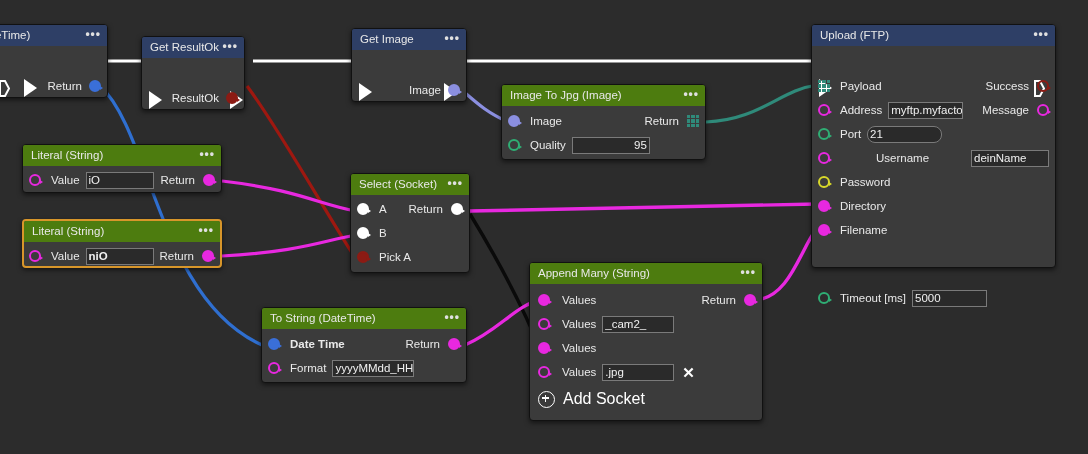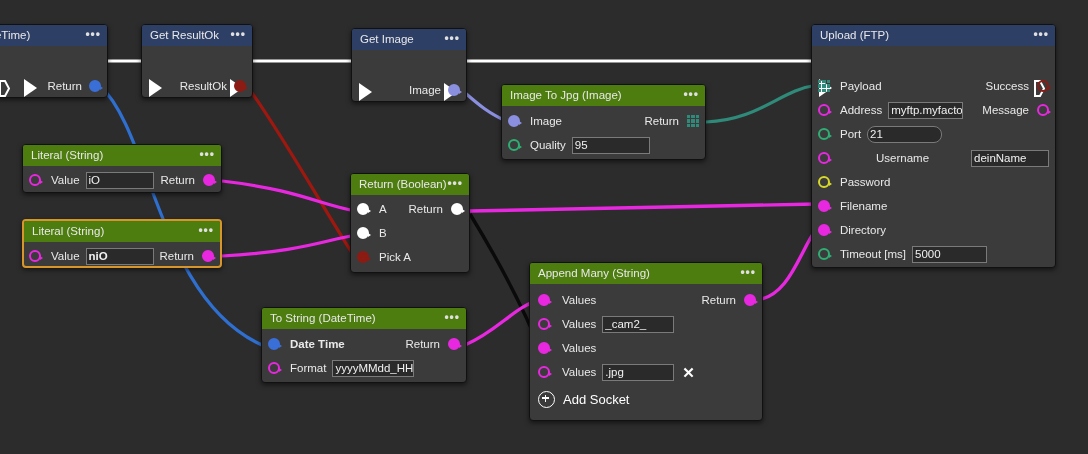--- a/index.html
+++ b/index.html
@@ -112,21 +112,21 @@
     width:12px;height:12px;flex:0 0 12px;
     display:grid;grid-template-columns:repeat(3,1fr);grid-template-rows:repeat(3,1fr);
     gap:1px;
   }
   .grid3 i{background:#2f8a7a;display:block;}
 
   .xbtn{
     color:#fff;font-size:15px;font-weight:bold;line-height:1;
     margin-left:8px;cursor:pointer;
   }
-  .addsock{display:flex;align-items:center;height:26px;font-size:13px;color:#fff;}
+  .addsock{display:flex;align-items:center;height:26px;font-size:16px;color:#fff;}
   .plus{
     width:15px;height:15px;border:1.6px solid #fff;border-radius:50%;
     position:relative;flex:0 0 15px;margin-right:8px;
   }
   .plus::before,.plus::after{
     content:"";position:absolute;background:#fff;
   }
   .plus::before{left:3px;top:5.7px;width:7.4px;height:1.8px;}
   .plus::after{top:3px;left:5.7px;height:7.4px;width:1.8px;}
 </style>
@@ -174,21 +174,21 @@
           </svg>
       </div>
       <div class="exec" style="left:85px;top:5px;"></div>
       <div class="row" style="padding:0 6px 0 8px;margin-top:28px;">
         <span class="lbl r">Return</span>
         <span class="pin solid c-blue" style="margin-left:7px;"></span>
       </div>
     </div>
   </div>
 
-  <div class="node" style="left:141px;top:24px;width:112px;height:74px;">
+  <div class="node" style="left:141px;top:36px;width:104px;height:74px;">
     <div class="hdr hdr-blue">
       <span>Get ResultOk</span>
       <span class="dots">•••</span>
     </div>
     <div class="body">
       <div class="exec" style="left:7px;top:5px;"></div>
       <div class="exec" style="left:88px;top:5px;"></div>
       <div class="row" style="padding:0 6px 0 8px;margin-top:28px;">
         <span class="lbl r">ResultOk</span>
         <span class="pin solid c-dred" style="margin-left:7px;"></span>
@@ -226,21 +226,21 @@
             <i></i>
             <i></i>
             <i></i>
             <i></i>
             <i></i>
             <i></i>
             <i></i>
             <i></i>
         </span>
       </div>
-      <div class="row" style="padding:0 10px 0 6px;">
+      <div class="row" style="padding:0 10px 0 6px;text-align:right;">
         <span class="pin hollow c-green"></span>
         <span class="lbl" style="margin-left:10px;">Quality</span>
         <span class="tbox" style="width:78px;">95</span>
       </div>
     </div>
   </div>
 
   <div class="node" style="left:811px;top:24px;width:245px;height:244px;">
     <div class="hdr hdr-blue">
       <span>Upload (FTP)</span>
@@ -291,29 +291,29 @@
         <span class="tbox" style="width:78px;">deinName</span>
       </div>
 
       <div class="row" style="padding:0 6px 0 6px;">
         <span class="pin hollow c-yellow"></span>
         <span class="lbl" style="margin-left:10px;">Password</span>
       </div>
 
       <div class="row" style="padding:0 6px 0 6px;">
         <span class="pin solid c-magenta"></span>
+        <span class="lbl" style="margin-left:10px;">Directory</span>
+      </div>
+
+      <div class="row" style="padding:0 6px 0 6px;">
+        <span class="pin solid c-magenta"></span>
         <span class="lbl" style="margin-left:10px;">Filename</span>
       </div>
 
-      <div class="row" style="padding:0 6px 0 6px;">
-        <span class="pin solid c-magenta"></span>
-        <span class="lbl" style="margin-left:10px;">Directory</span>
-      </div>
-
-      <div class="row" style="padding:0 6px 0 6px;">
+      <div class="row" style="padding:0 6px 0 6px;margin-top:44px;">
         <span class="pin hollow c-green"></span>
         <span class="lbl" style="margin-left:10px;">Timeout [ms]</span>
         <span class="tbox" style="width:75px;">5000</span>
       </div>
     </div>
   </div>
 
   <div class="node" style="left:22px;top:144px;width:200px;height:49px;">
     <div class="hdr hdr-green">
       <span>Literal (String)</span>
@@ -341,21 +341,21 @@
         <span class="lbl" style="margin-left:10px;">Value</span>
         <span class="tbox" style="width:68px;font-weight:bold;">niO</span>
         <span class="lbl r">Return</span>
         <span class="pin solid c-magenta" style="margin-left:8px;"></span>
       </div>
     </div>
   </div>
 
   <div class="node" style="left:350px;top:173px;width:120px;height:100px;">
     <div class="hdr hdr-green">
-      <span>Return (Boolean)</span>
+      <span>Select (Socket)</span>
       <span class="dots">•••</span>
     </div>
     <div class="body">
       <div class="row" style="padding:0 6px 0 6px;margin-top:2px;">
         <span class="pin solid c-white"></span>
         <span class="lbl" style="margin-left:10px;">A</span>
         <span class="lbl r">Return</span>
         <span class="pin solid c-white" style="margin-left:8px;"></span>
       </div>
       <div class="row" style="padding:0 6px 0 6px;">

